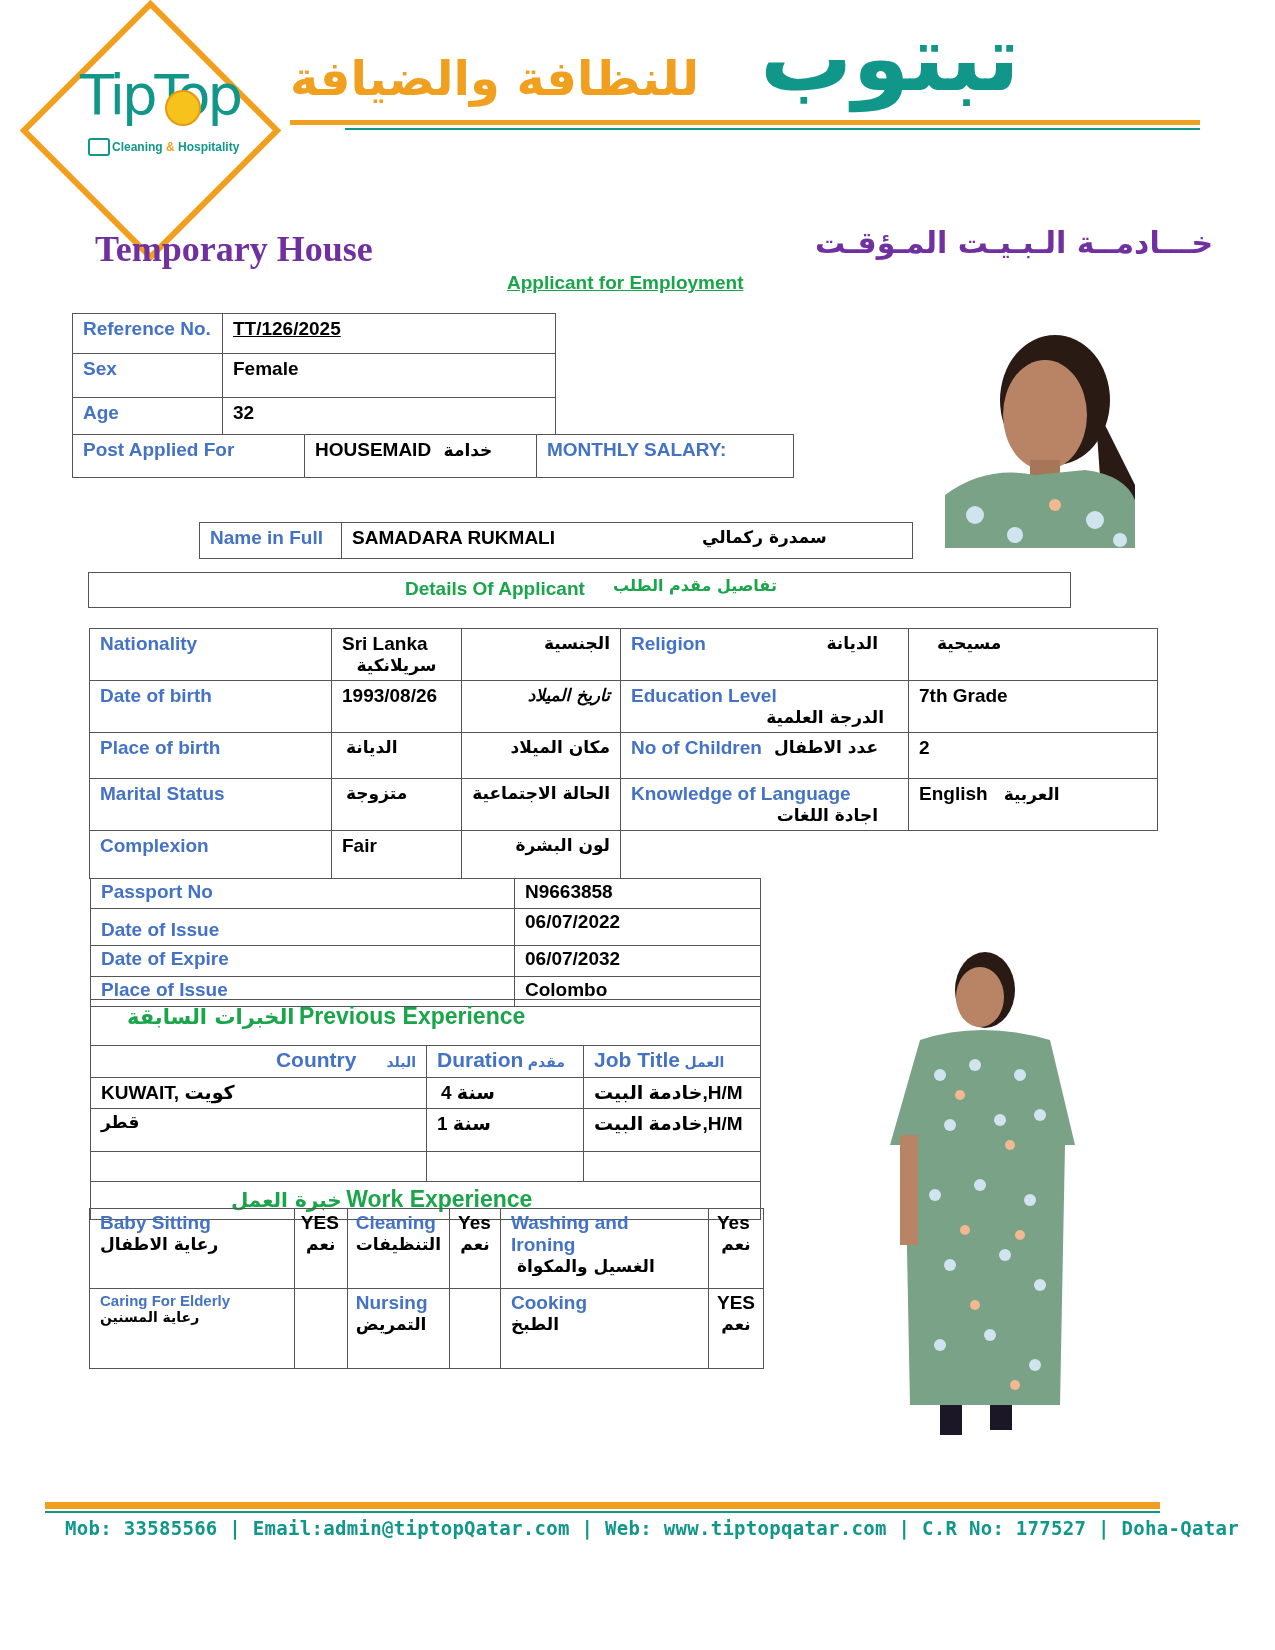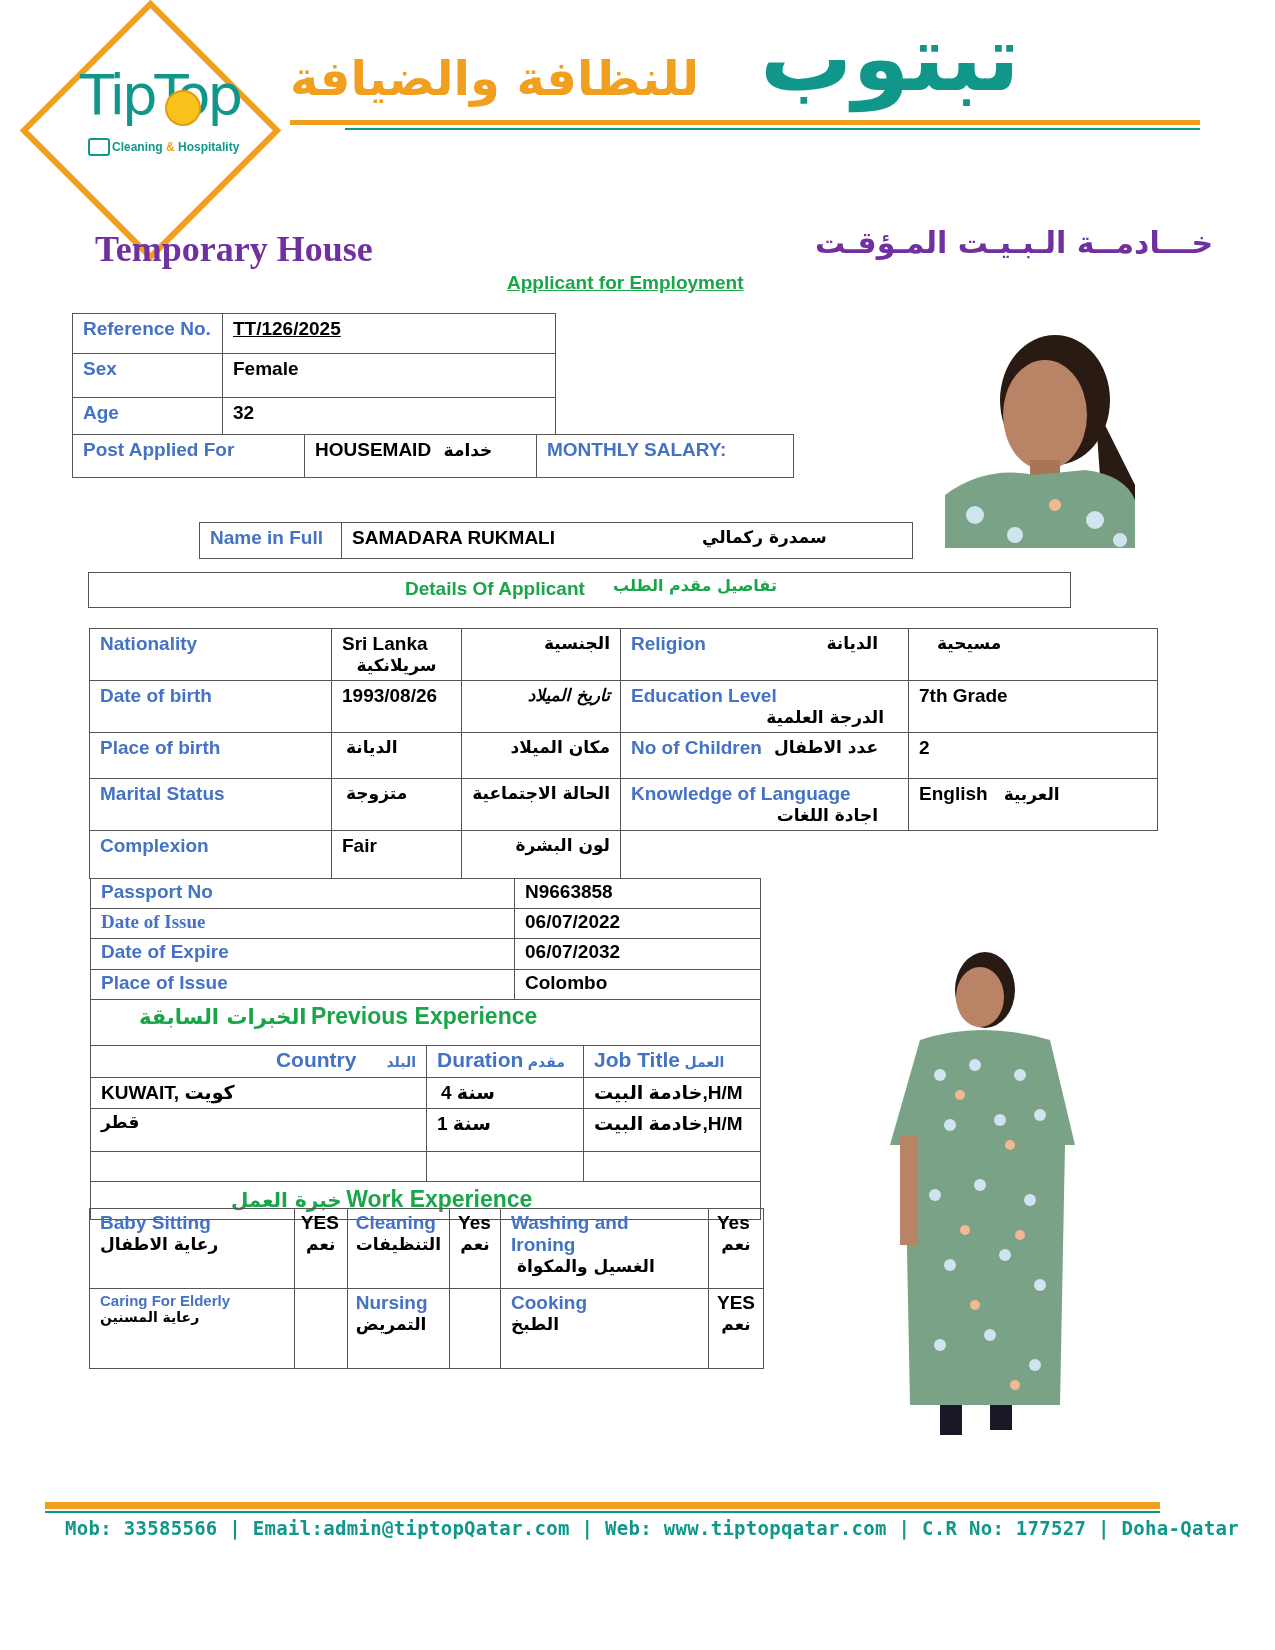--- a/index.html
+++ b/index.html
@@ -215,38 +215,38 @@
 </tbody>
   </table>
 
 <table style="left:90px; top:878px; width:671px;">
   <tbody>
       <tr style="height:30px;">
     <td style="width:424px; padding-top:2px;" class="lbl">Passport No</td>
     <td class="val" style="padding-top:2px;">N9663858</td>
   </tr>
   <tr style="height:30px;">
-    <td class="lbl" style="padding-top:2px;font-family:Liberation Serif, serif;">Date of Issue</td>
+    <td class="lbl" style="padding-top:10px;">Date of Issue</td>
     <td class="val" style="padding-top:2px;">06/07/2022</td>
   </tr>
   <tr style="height:31px;">
     <td class="lbl" style="padding-top:2px;">Date of Expire</td>
     <td class="val" style="padding-top:2px;">06/07/2032</td>
   </tr>
   <tr style="height:30px;">
     <td class="lbl" style="padding-top:2px;">Place of Issue</td>
     <td class="val" style="padding-top:2px;">Colombo</td>
   </tr>
 </tbody>
   </table>
 
 <table style="left:90px; top:999px; width:671px;">
   <tbody>
       <tr style="height:46px;">
-    <td colspan="3" style="padding-left:48px; padding-top:3px;margin-left:12px;">
+    <td colspan="3" style="padding-left:36px; padding-top:3px;margin-left:12px;">
       <span class="green" style="font-family:'DejaVu Sans',sans-serif; font-size:21px;">الخبرات السابقة</span>
       <span class="green" style="font-size:23px;">Previous Experience</span>
     </td>
   </tr>
   <tr style="height:32px;">
     <td style="width:336px; text-align:right; padding-top:2px;"><span class="lbl" style="font-size:21px;">Country</span><span class="ar" style="color:#4472c4; font-size:14px; margin-left:30px;">البلد</span></td>
     <td style="width:157px; padding-top:2px;"><span class="lbl" style="font-size:21px;">Duration</span> <span class="ar" style="color:#4472c4; font-size:14px;">مقدم</span></td>
     <td style="padding-top:2px;"><span class="lbl" style="font-size:21px;">Job Title</span> <span class="ar" style="color:#4472c4; font-size:14px;">العمل</span></td>
   </tr>
   <tr style="height:31px;">

